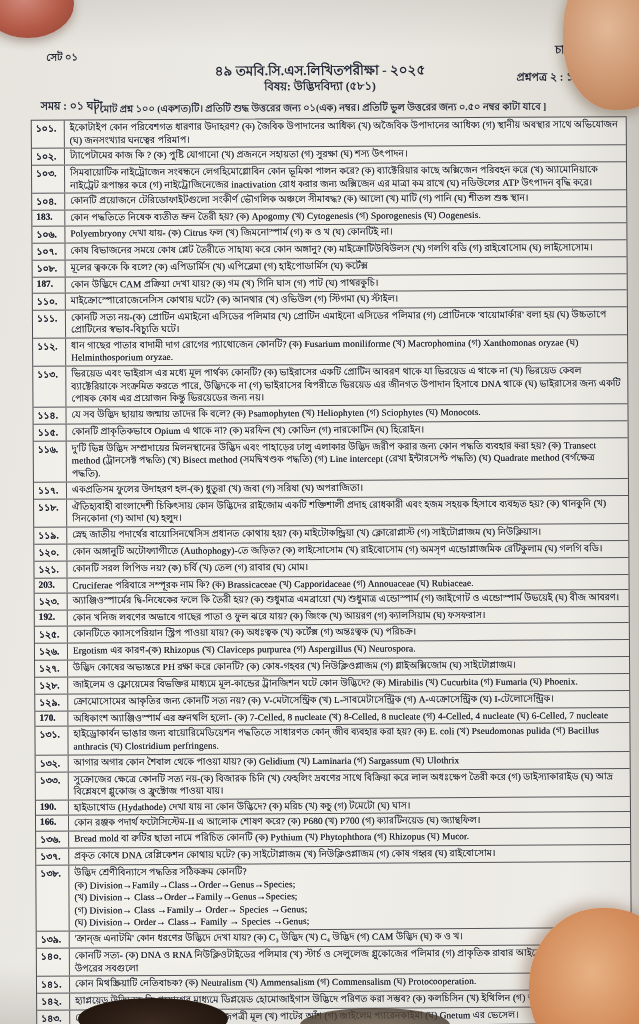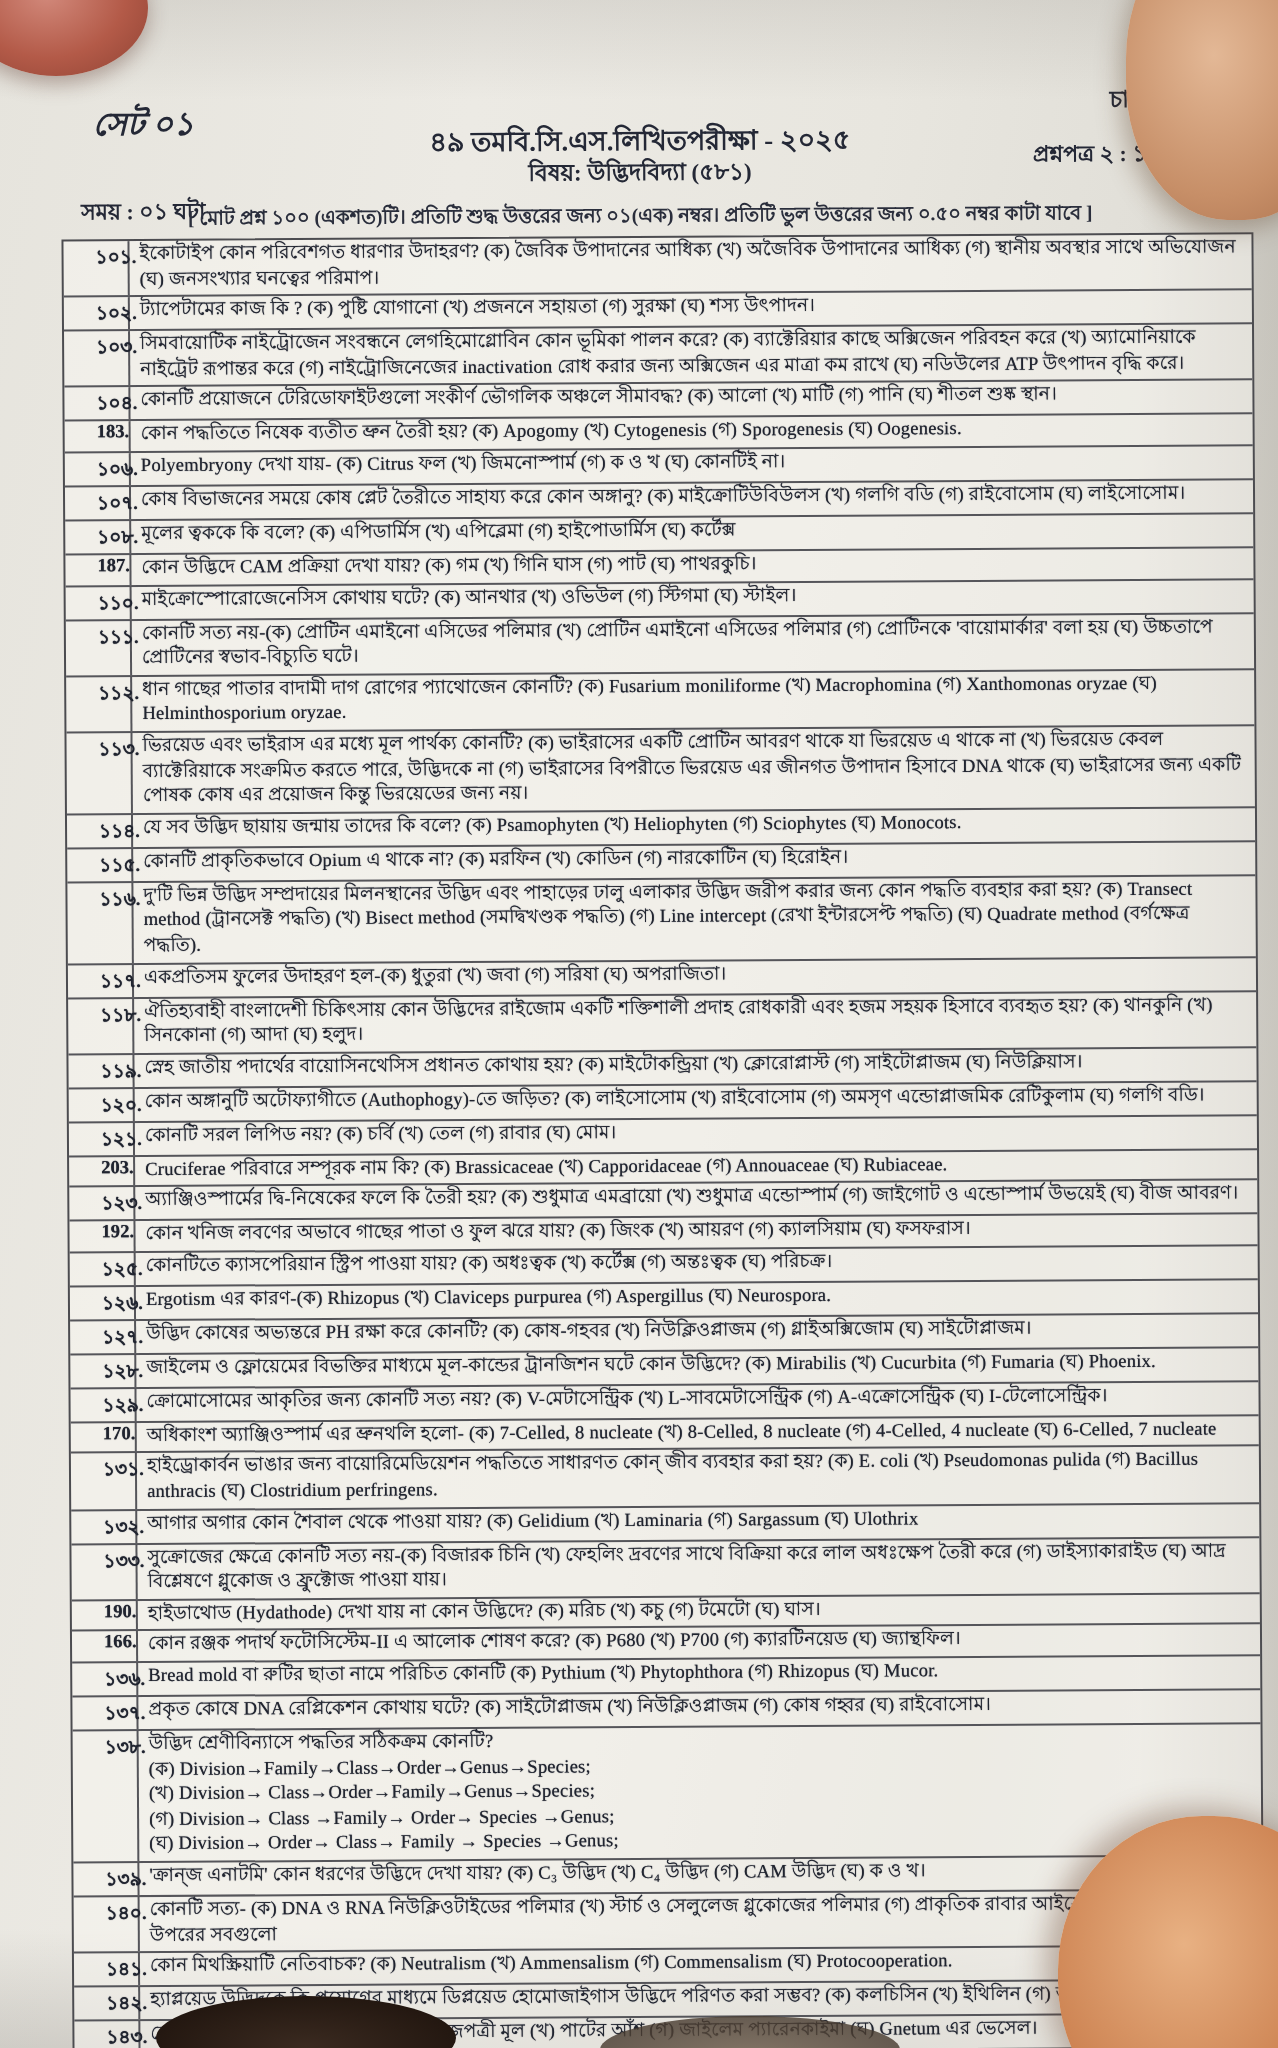--- a/index.html
+++ b/index.html
@@ -33,40 +33,40 @@
     background:radial-gradient(ellipse at 42% 40%,#e8b183 0%,#cd8352 60%,#a9613a 100%);
     box-shadow:-6px -4px 14px rgba(90,50,25,.35);}
   .blob.bl{position:absolute;left:78px;bottom:-16px;width:150px;height:42px;border-radius:50%;
     background:radial-gradient(ellipse at 50% 60%,#3a2a20 0%,#241811 70%,#1a110c 100%);}
   .blob.bc{position:absolute;left:300px;bottom:-18px;width:150px;height:34px;border-radius:50%;
     background:radial-gradient(ellipse at 50% 60%,#6b5a49 0%,#473a2e 70%,#332a21 100%);opacity:.8;}
 
   .sheet{position:absolute;left:0;top:0;width:639px;transform:rotate(-0.35deg);transform-origin:50% 0;}
 
   .hdr{position:relative;height:100px;color:#242836;}
-  .hdr .set{position:absolute;left:46px;top:48px;font-size:16px;font-weight:bold;font-style:italic;}
+  .hdr .set{position:absolute;left:46px;top:48px;font-size:10px;font-weight:bold;}
   .hdr .code{position:absolute;right:52px;top:43px;font-size:11.5px;font-weight:bold;}
   .hdr .title{position:absolute;left:0;right:0;top:60px;text-align:center;font-size:13.5px;font-weight:bold;}
   .hdr .subject{position:absolute;left:0;right:0;top:78px;text-align:center;font-size:11.5px;font-weight:bold;}
   .hdr .marks{position:absolute;right:30px;top:70px;font-size:11px;font-weight:bold;}
   .hdr .time{position:absolute;left:40px;top:96px;font-size:11px;font-weight:bold;}
   .instr{
     position:relative;text-align:center;font-size:9.8px;font-weight:bold;color:#2a2e3c;
     margin:0 26px 1px 26px;
   }
 
   .qtable{
     margin:0 13px 0 30px;border:1.6px solid #4c4c50;background:rgba(248,246,240,.55);
     color:#20242f;
   }
   .qrow{display:flex;border-bottom:1px solid #55555a;}
   .qrow:last-child{border-bottom:none;}
   .qnum{
     width:33px;flex:0 0 33px;border-right:1px solid #55555a;
-    font-size:9.3px;font-weight:bold;padding:1px 2px 0 16px;box-sizing:border-box;
+    font-size:9.3px;font-weight:bold;padding:1px 2px 0 4px;box-sizing:border-box;
     text-shadow:0 0 .5px rgba(30,34,50,.8);
   }
   .qtext{
     flex:1;font-size:9.3px;line-height:12.6px;padding:1px 4px 1px 5px;
     white-space:pre-line;
     text-shadow:0 0 .5px rgba(30,34,50,.8);
     letter-spacing:.1px;
   }
 </style>
 </head>

